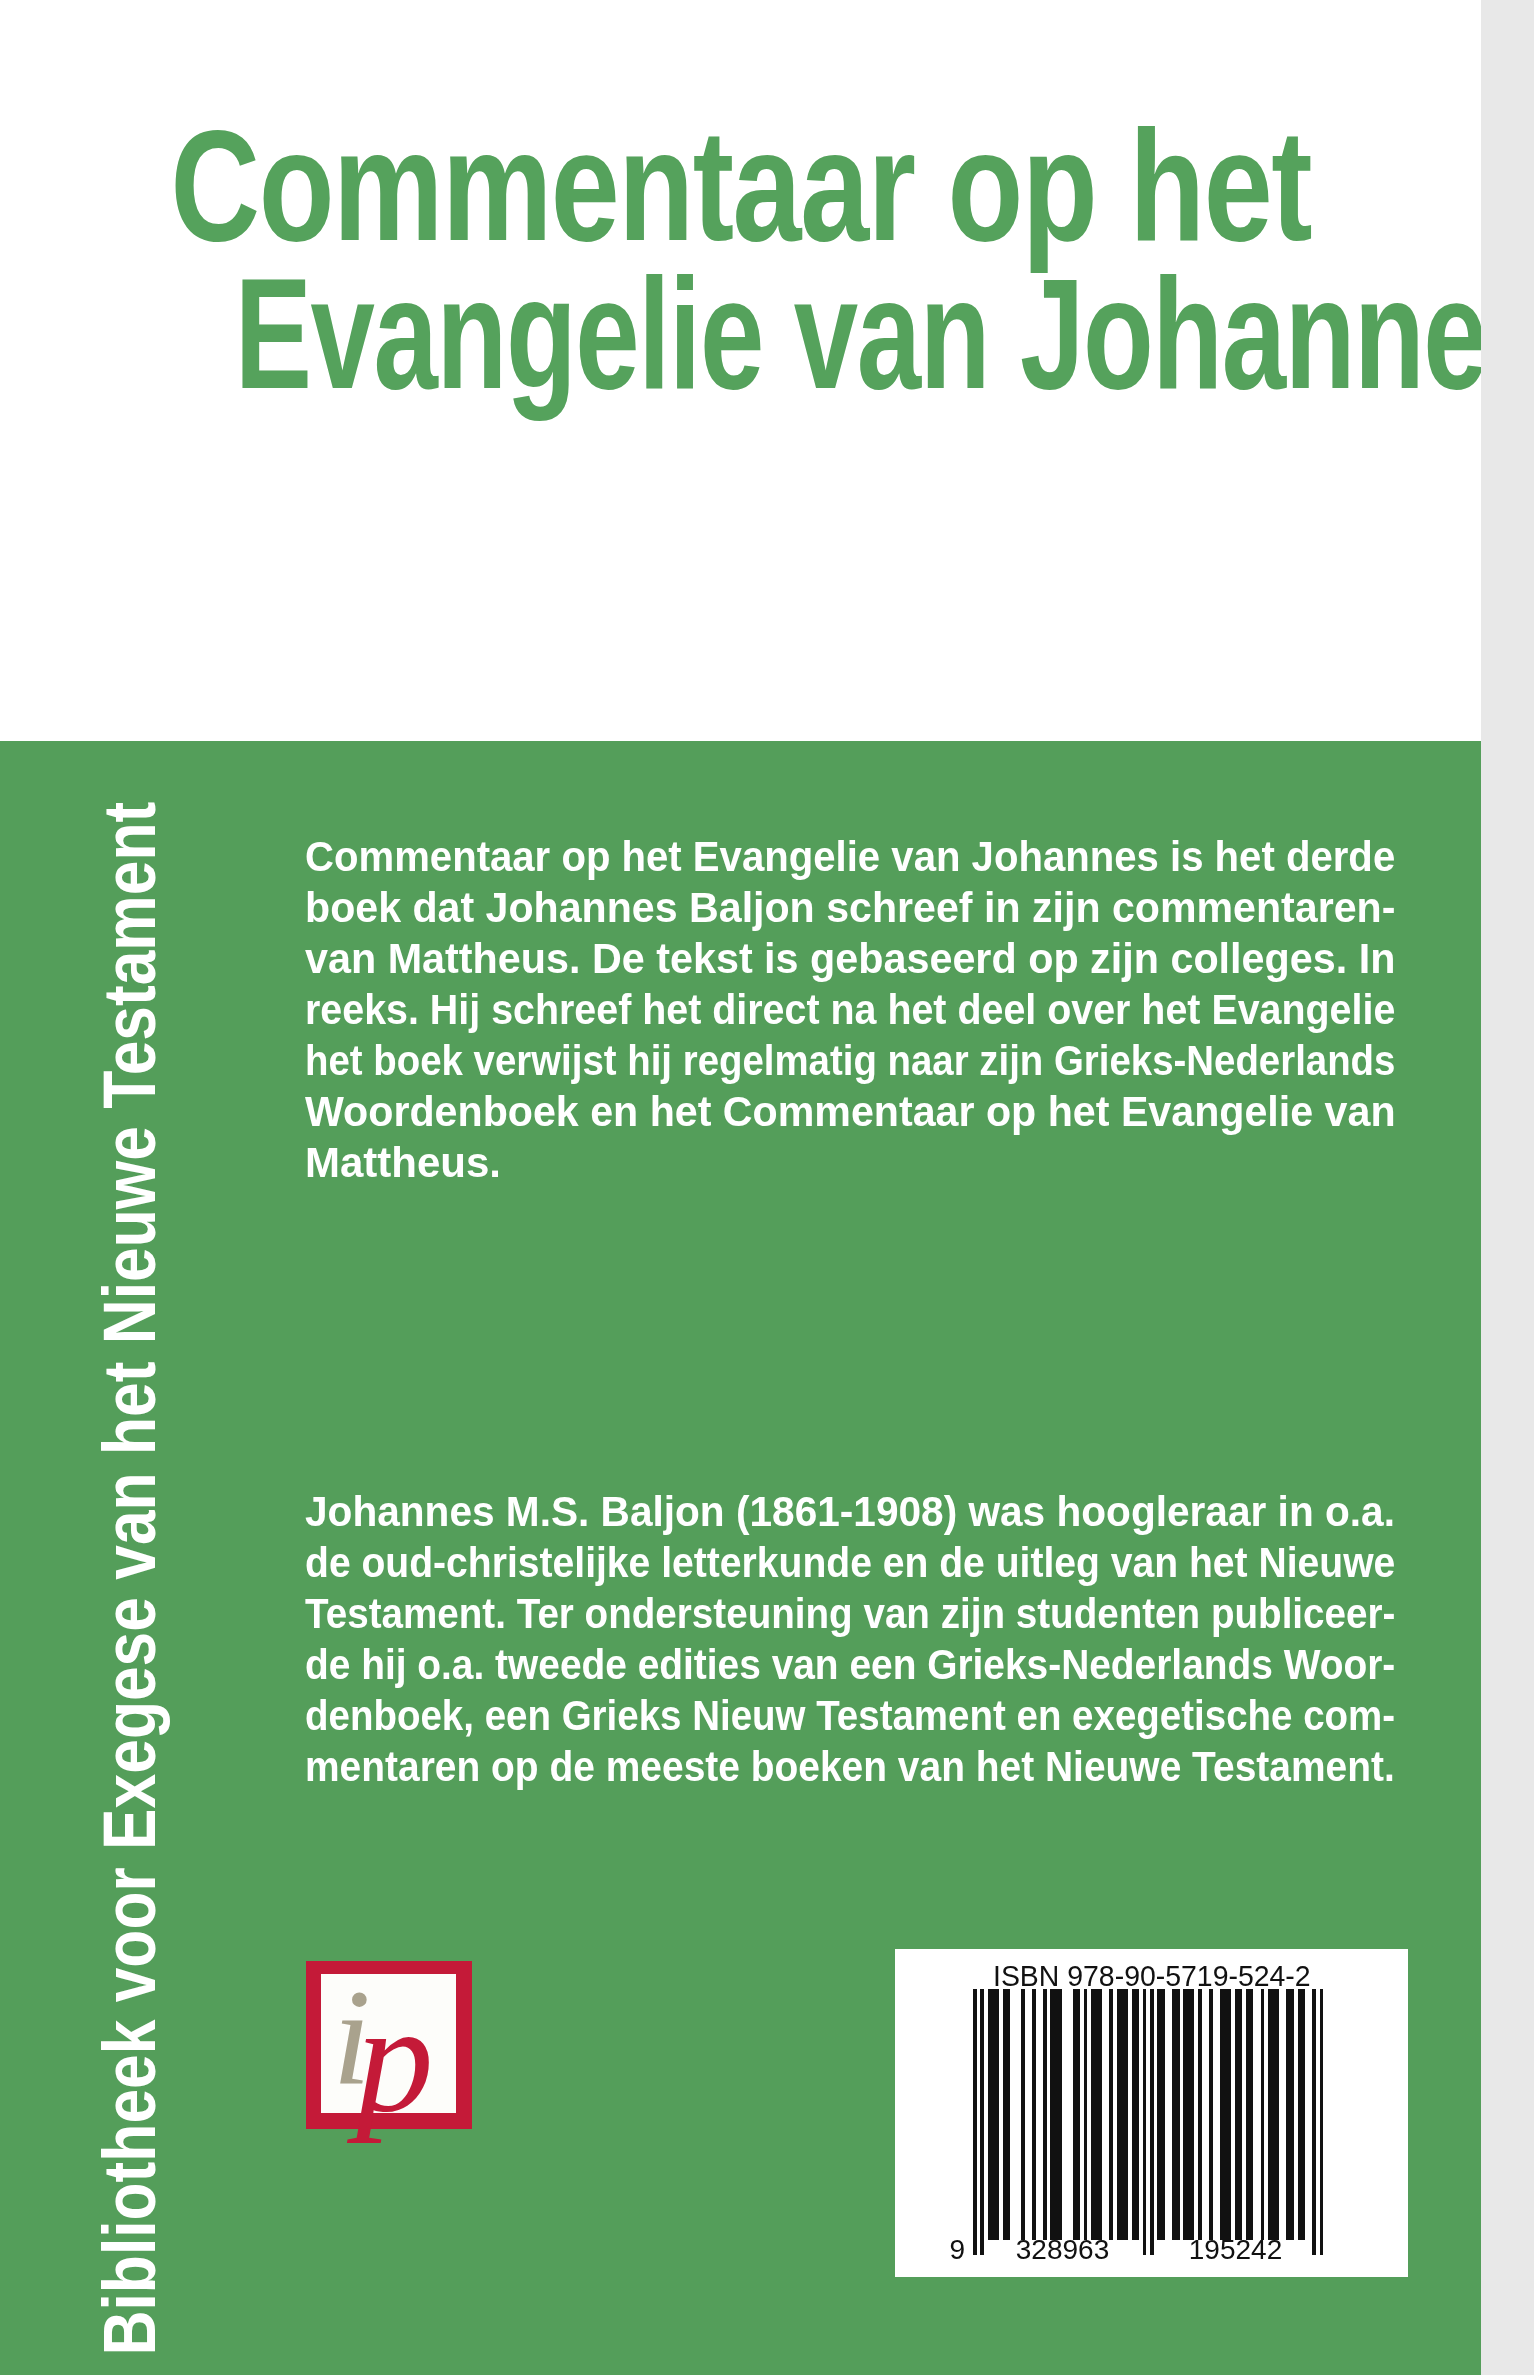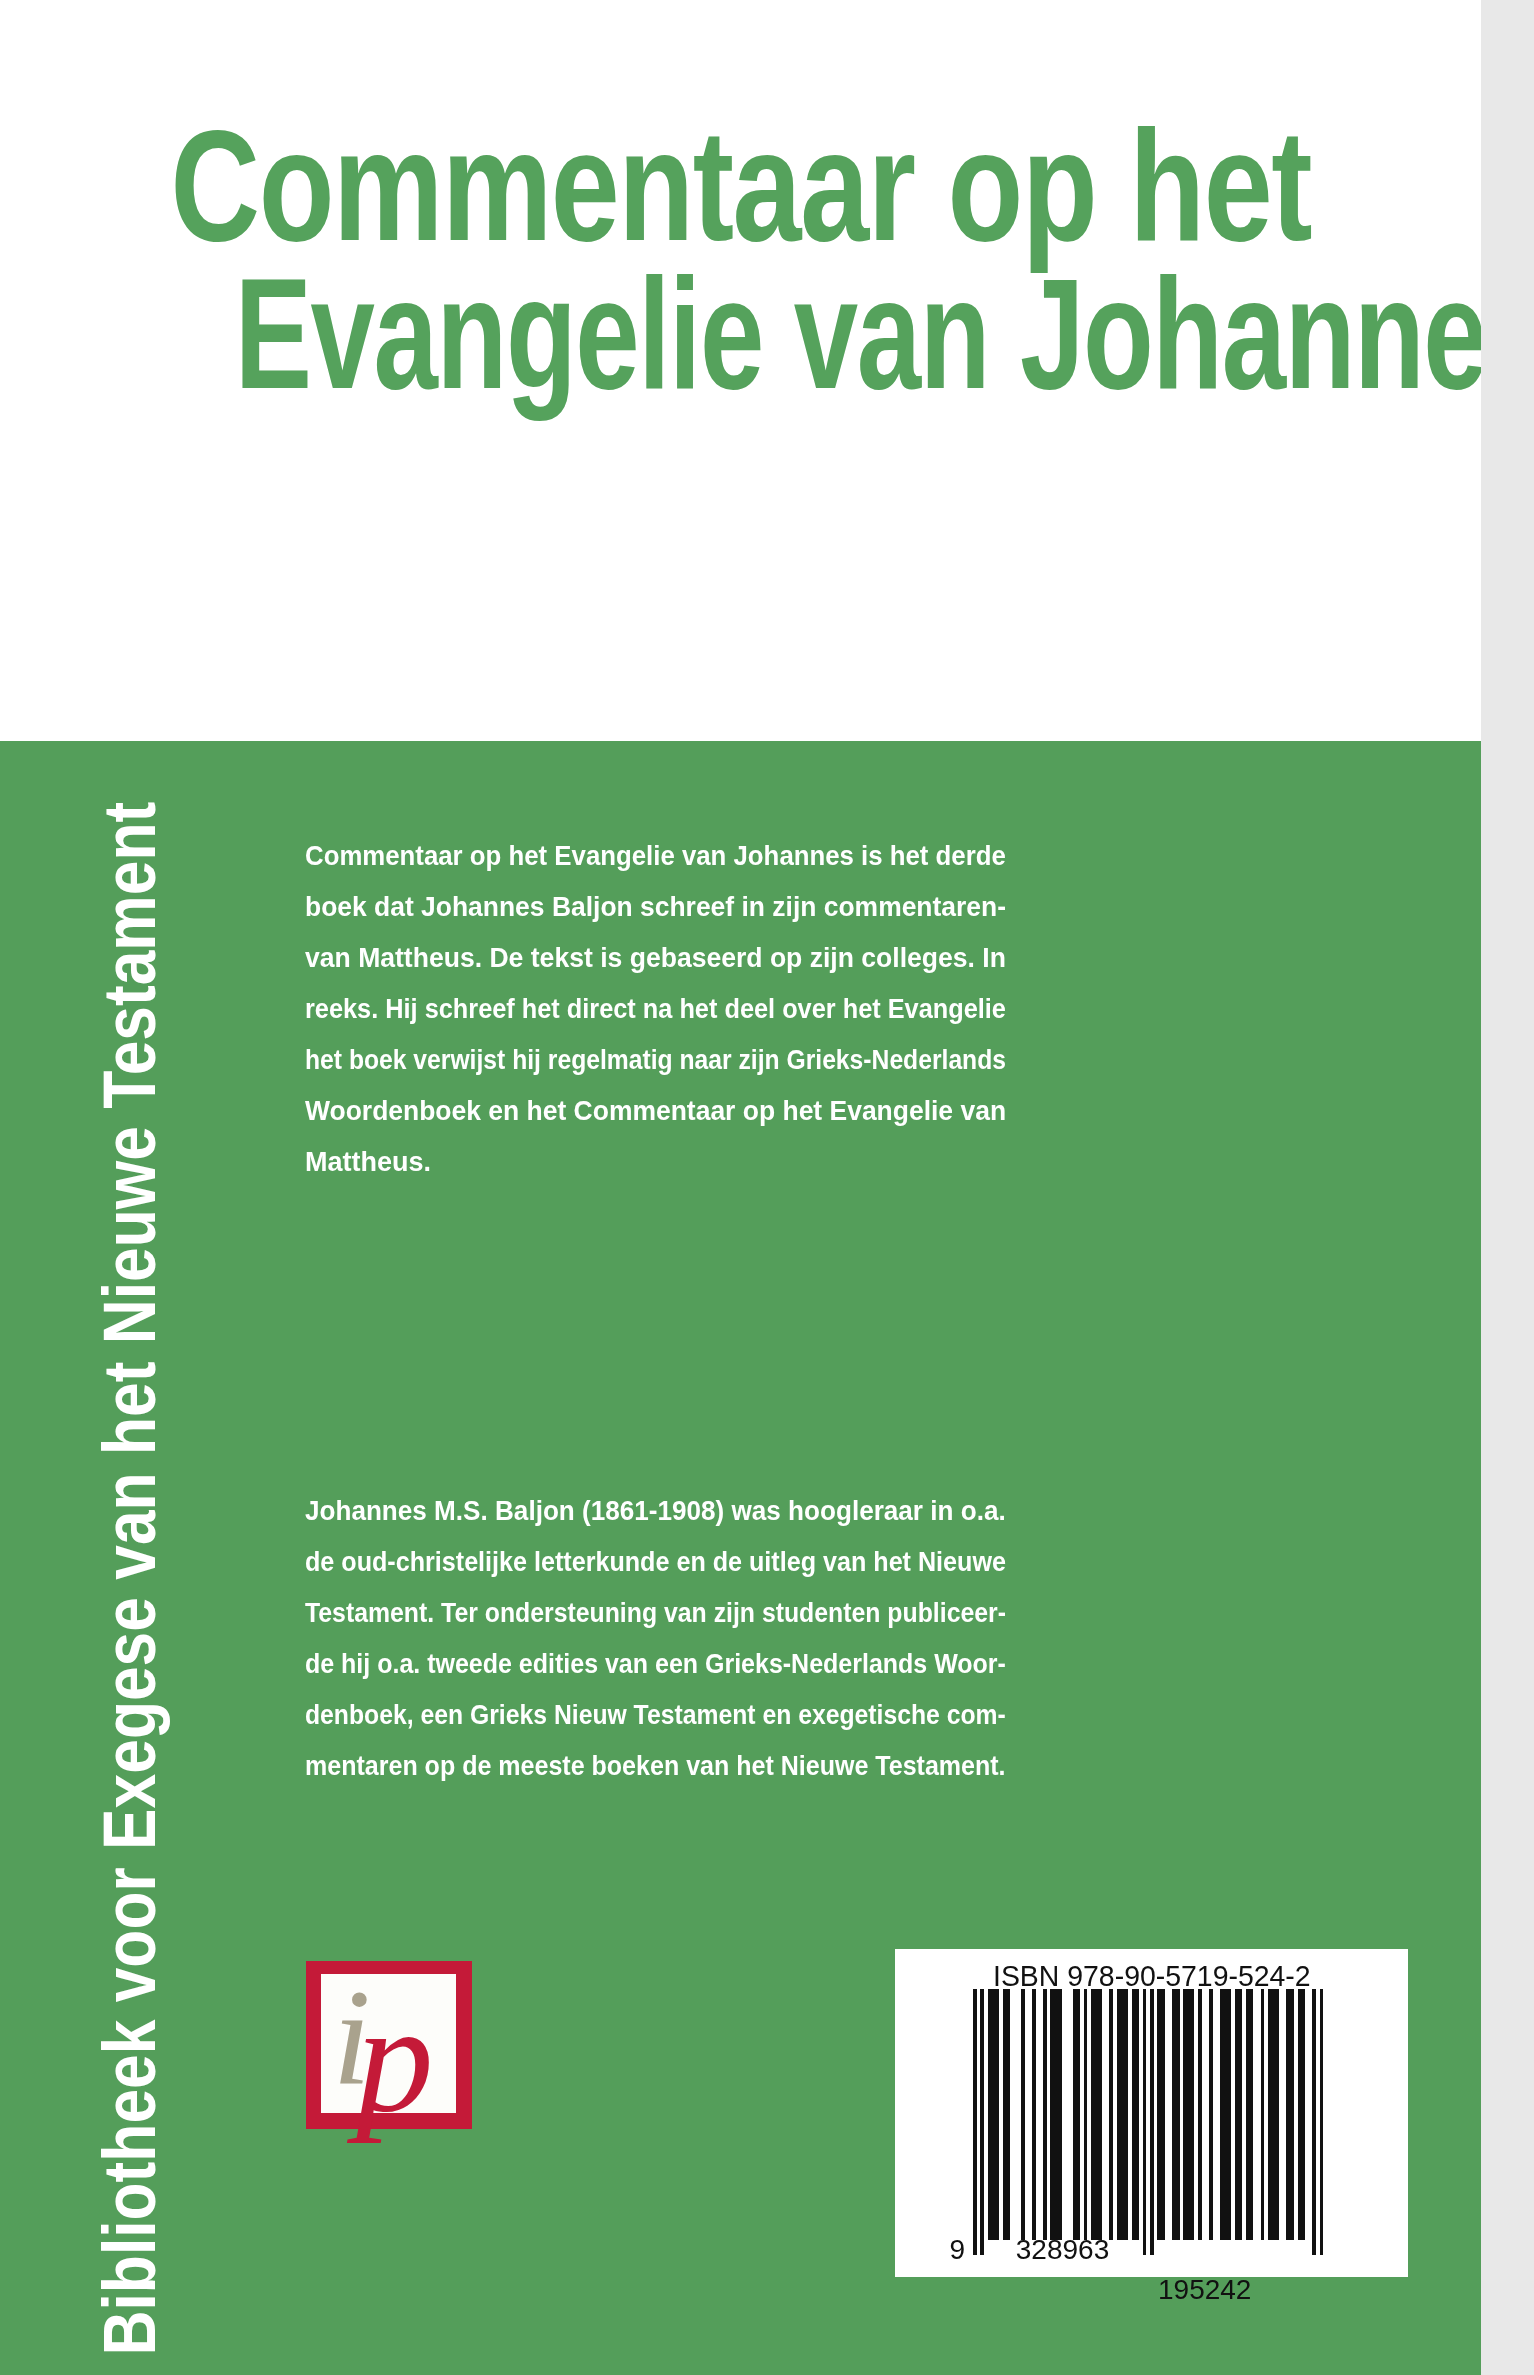--- a/index.html
+++ b/index.html
@@ -33,21 +33,21 @@
     transform:rotate(-90deg);
     color:#ffffff;
     font-size:74px;line-height:74px;font-weight:bold;
     white-space:nowrap;
   }
   .sidebar-text .fit{display:inline-block;white-space:nowrap;transform-origin:left center;}
   
   .para{
     position:absolute;left:305px;width:1102px;
     color:#ffffff;
-    font-size:27px;font-weight:bold;
+    font-size:42px;font-weight:bold;
   }
   .para-line{height:51px;line-height:51px;white-space:nowrap;}
   .para-line .fit{display:inline-block;white-space:nowrap;transform-origin:left center;}
   .para1{top:831px;}
   .para2{top:1486px;}
   
   .logo{
     position:absolute;left:306px;top:1961px;width:166px;height:168px;
     background:#c41a38;
   }
@@ -98,21 +98,21 @@
   .bar-module{display:inline-block;width:3.7px;height:251px;vertical-align:top;}
   .bar-module.on{background:#111111;}
   .bar-module.guard{height:266px;}
   .bc-digit{
     position:absolute;top:287px;
     font-size:28px;line-height:28px;
     white-space:nowrap;
   }
   .bc-digit-lead{left:28px;width:42px;text-align:right;}
   .bc-digit-left{left:90px;width:155px;text-align:center;}
-  .bc-digit-right{left:263px;width:155px;text-align:left;margin-top:40px;}
+  .bc-digit-right{left:263px;width:155px;text-align:center;}
 </style>
 </head>
 <body>
 
 <div class="page">
 
   <div class="title-line title-line1">
     <span class="fit" style="transform: scaleX(0.790013);">Commentaar op het</span>
   </div>
   <div class="title-line title-line2">

